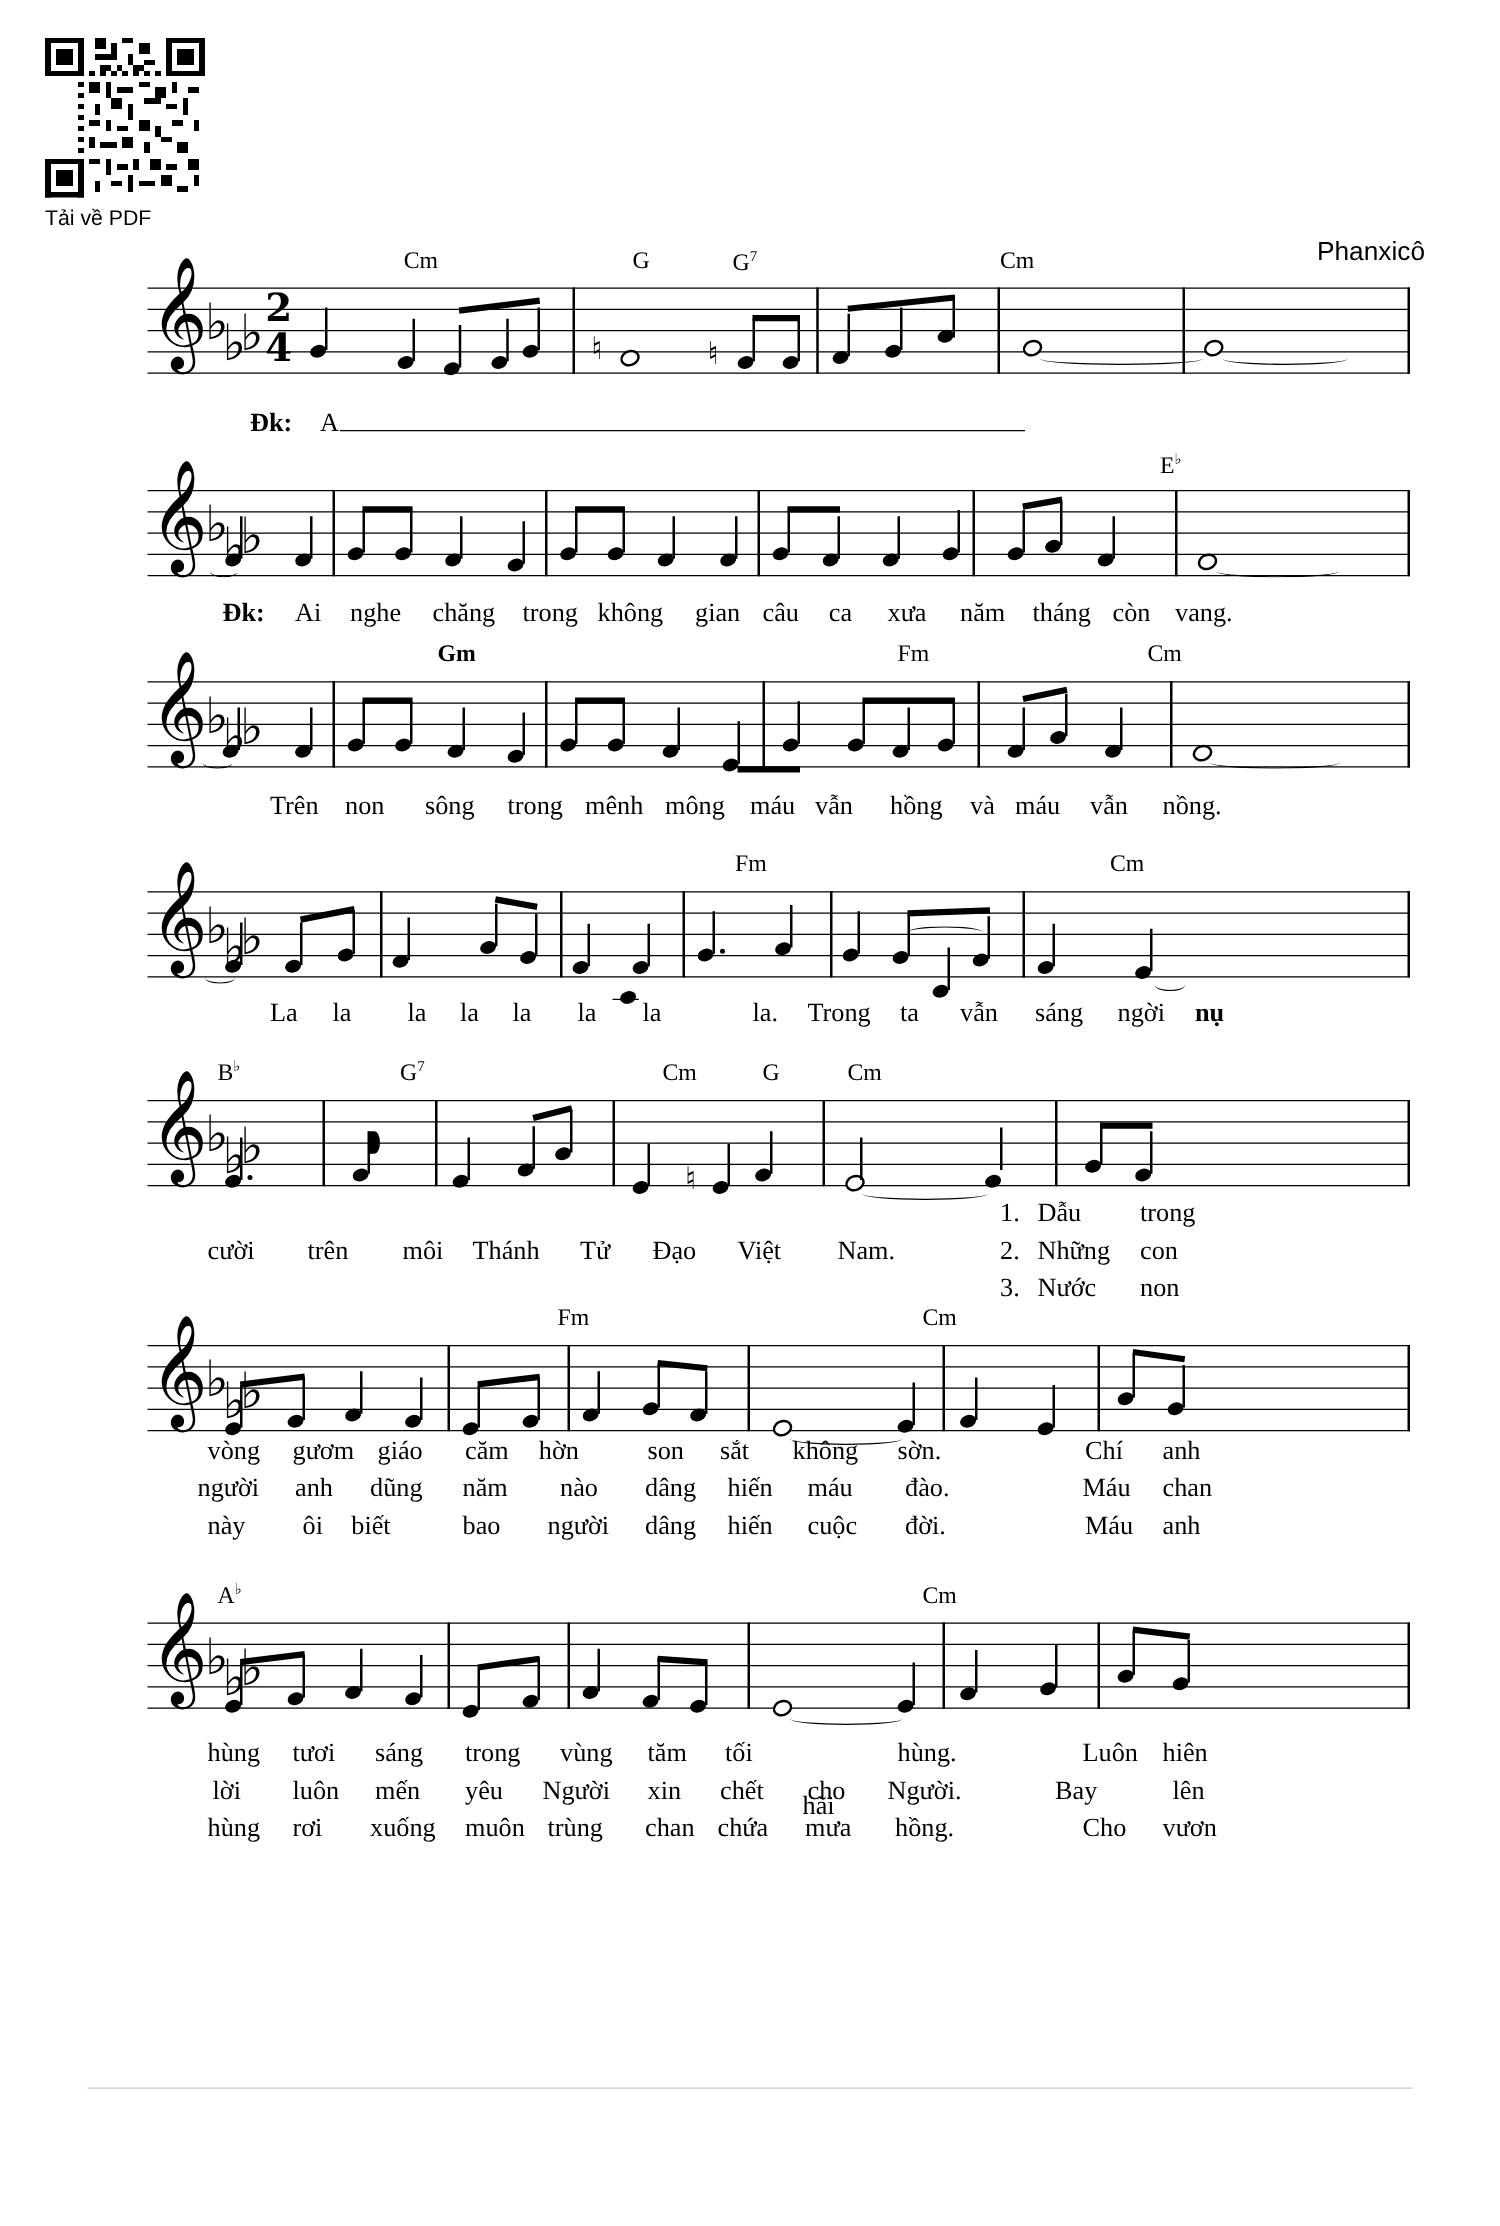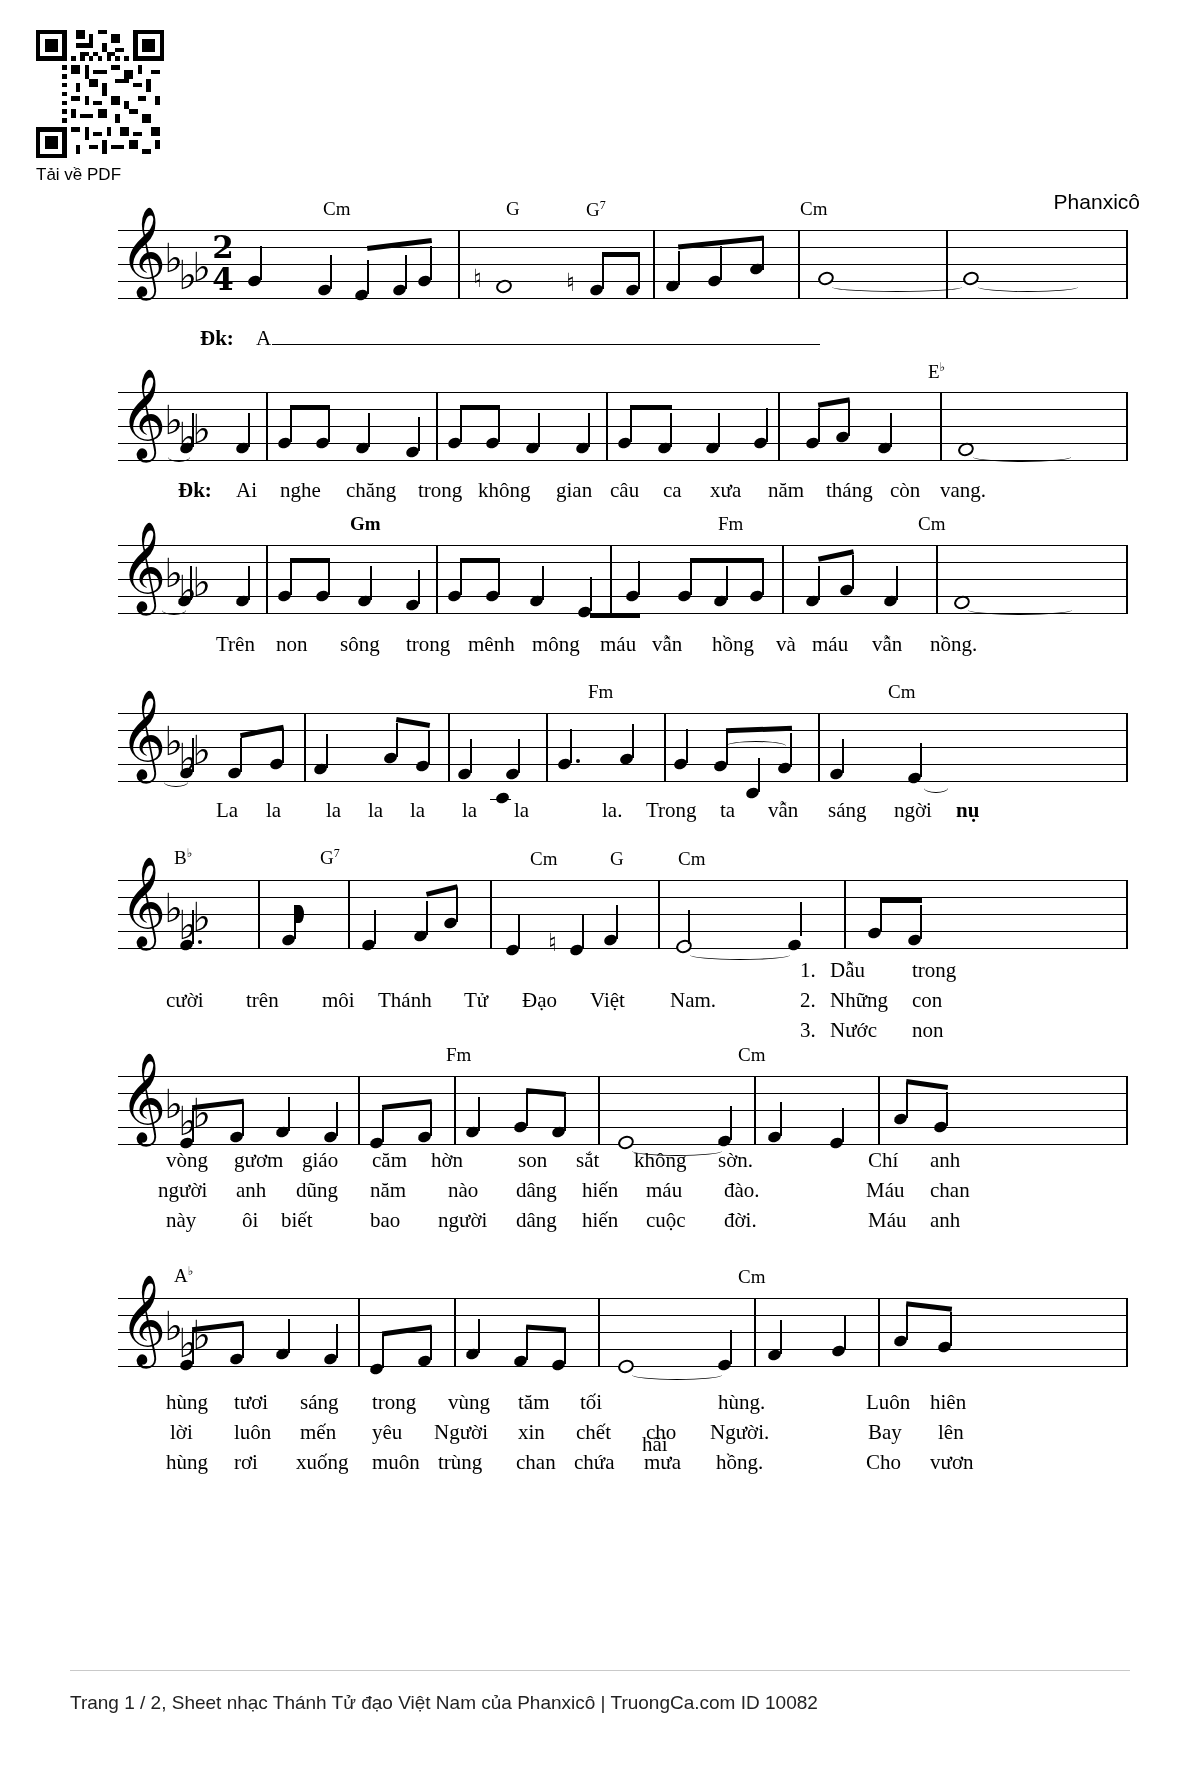--- a/index.html
+++ b/index.html
@@ -931,33 +931,32 @@
   <div class="lyrics" style="top:1420px;">
     <span class="lyr" style="left:52px;">lời</span>
     <span class="lyr" style="left:116px;">luôn</span>
     <span class="lyr" style="left:182px;">mến</span>
     <span class="lyr" style="left:254px;">yêu</span>
     <span class="lyr" style="left:316px;">Người</span>
     <span class="lyr" style="left:400px;">xin</span>
     <span class="lyr" style="left:458px;">chết</span>
     <span class="lyr" style="left:528px;">cho</span>
     <span class="lyr" style="left:592px;">Người.</span>
-    <span class="lyr" style="left:750px;">Bay</span>
+    <span class="lyr" style="left:726px;">Bay</span>
     <span class="lyr" style="left:820px;">lên</span>
   </div>
   <div class="lyrics" style="top:1450px;">
     <span class="lyr" style="left:48px;">hùng</span>
     <span class="lyr" style="left:116px;">rơi</span>
     <span class="lyr" style="left:178px;">xuống</span>
     <span class="lyr" style="left:254px;">muôn</span>
     <span class="lyr" style="left:320px;">trùng</span>
     <span class="lyr" style="left:398px;">chan</span>
     <span class="lyr" style="left:456px;">chứa</span>
     <span class="lyr" style="left:526px;">mưa</span>
     <span class="lyr" style="left:598px;">hồng.</span>
     <span class="lyr" style="left:748px;">Cho</span>
     <span class="lyr" style="left:812px;">vươn</span>
   </div>
 
   <div class="footer-rule"></div>
-  <div class="footer">Trang 1 / 2, Sheet nhạc Thánh Tử đạo Việt Nam của Phanxicô  | TruongCa.com ID 10082</div>
 
 </div>
 
 </body></html>

